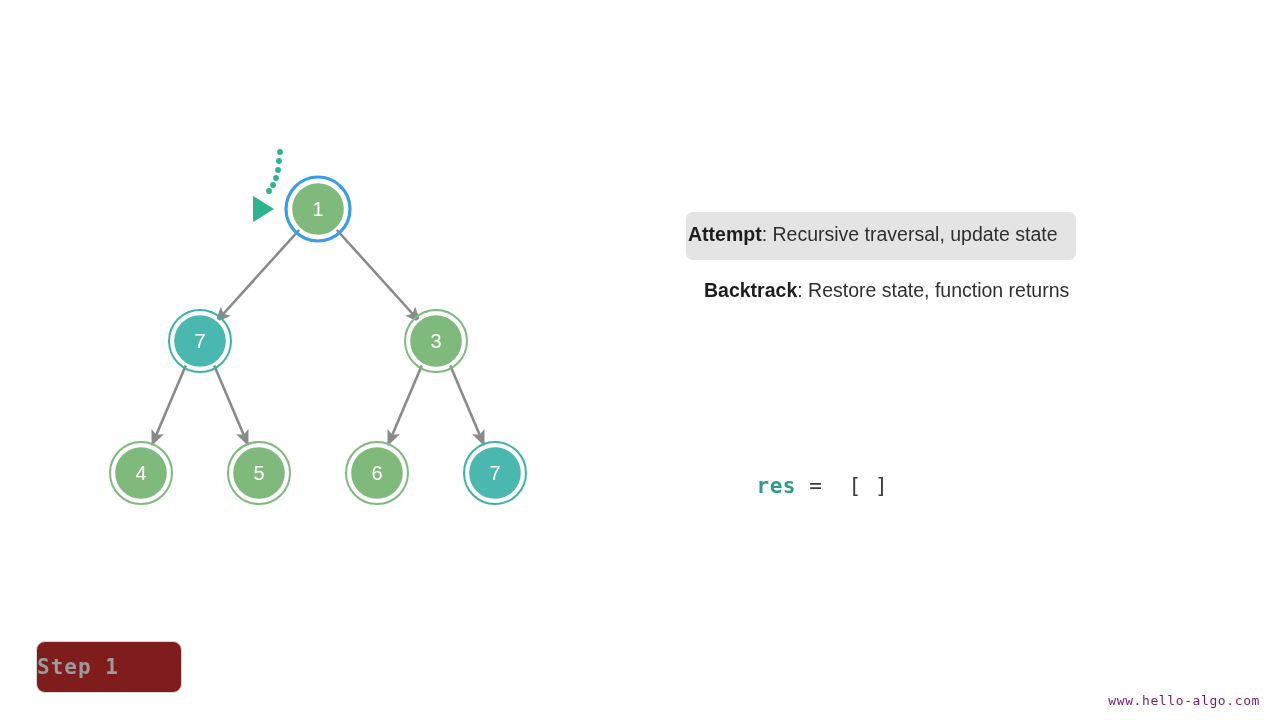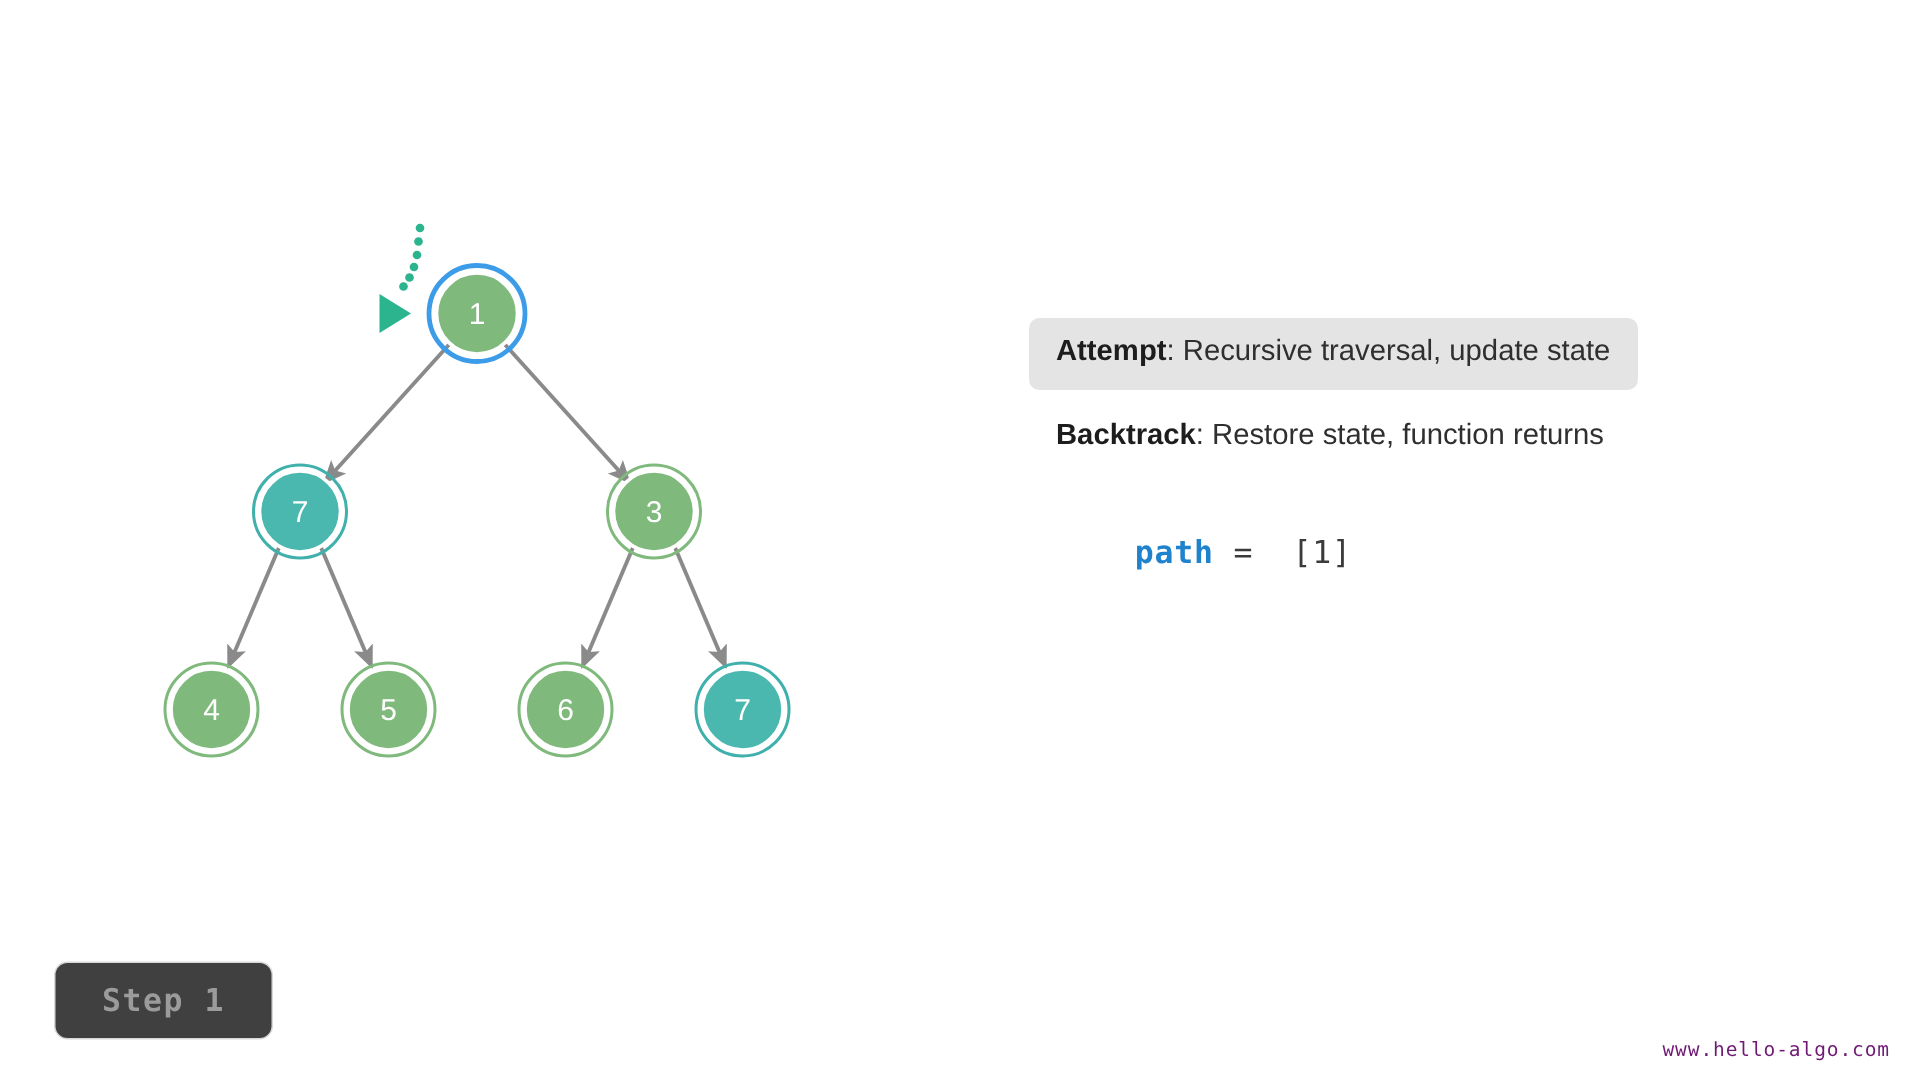--- a/index.html
+++ b/index.html
@@ -35,21 +35,21 @@
   .info-row {
     font-size: 19.5px;
     color: #2f2f2f;
     line-height: 1.0;
     white-space: nowrap;
   }
 
   #attempt-row {
     background: #e4e4e4;
     border-radius: 7px;
-    padding: 13px 18px 15px 18px;
+    padding: 13px 18px 15px 2px;
     display: inline-block;
   }
 
   #backtrack-row {
     padding: 13px 18px 0 18px;
     margin-top: 8px;
     display: inline-block;
   }
 
   .info-row b {
@@ -74,24 +74,23 @@
 
   
   #step-badge {
     position: absolute;
     left: 36px;
     top: 641px;
     width: 144px;
     height: 50px;
     border: 1.4px solid #d8d8d8;
     border-radius: 9px;
-    background: #404040;
+    background: #7f1d1d;
     display: flex;
     align-items: center;
-    justify-content: center;
   }
   #step-badge-label {
     font-family: "DejaVu Sans Mono", monospace;
     font-size: 21px;
     font-weight: bold;
     color: #9b9b9b;
     letter-spacing: 1px;
   }
 
   
@@ -186,24 +185,24 @@
 <div id="info-panel">
 
   <div id="attempt-row" class="info-row">
     <b>Attempt</b><span>: Recursive traversal, update state</span>
   </div>
 
   <div id="backtrack-row" class="info-row">
     <b>Backtrack</b><span>: Restore state, function returns</span>
   </div>
 
-  <div id="path-row" class="code-row">
-    <span class="var-path">path</span><span> =  </span><span>[1]</span>
+
+  <div id="res-row" class="code-row">
+    <span class="var-res">res</span><span> =  </span><span>[ ]</span>
   </div>
-
 
 </div>
 
 <div id="step-badge">
   <span id="step-badge-label">Step 1</span>
 </div>
 
 <div id="watermark">www.hello-algo.com</div>
 
 </body></html>

